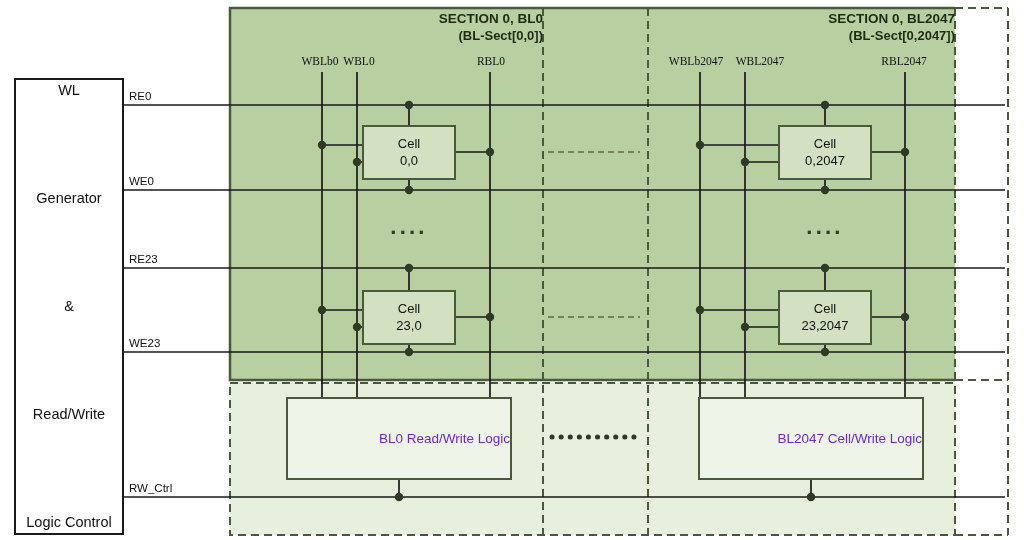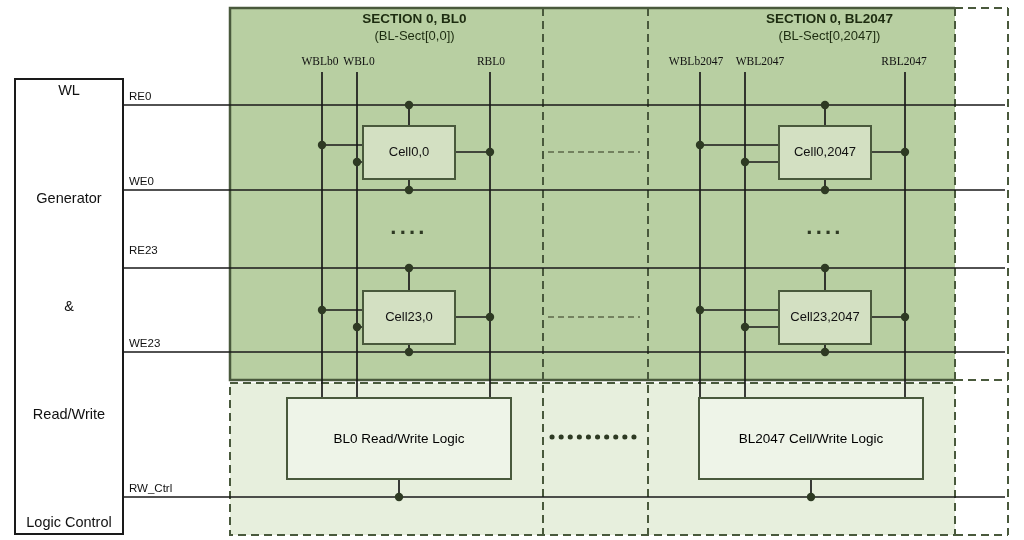--- a/index.html
+++ b/index.html
@@ -26,42 +26,42 @@
 
   .wl-block{
     left:14px;top:78px;width:106px;height:453px;
     border:2px solid #1a1a1a;background:#ffffff;
     display:flex;flex-direction:column;align-items:center;justify-content:space-between;
     font-size:14.5px;line-height:1.45;color:#111;text-align:center;
   }
 
   .wire-label{font-size:11.5px;color:#111;}
 
-  .section-header{text-align:center;color:var(--header_text,#1d2c10);margin-left:28px;}
+  .section-header{text-align:right;color:var(--header_text,#1d2c10);}
   .section-header .t{font-size:13.5px;font-weight:700;line-height:1.25;}
-  .section-header .s{font-size:13px;font-weight:400;line-height:1.25;}
+  .section-header .s{font-size:13px;font-weight:700;line-height:1.25;}
 
   .bl-label{font-size:11.5px;color:#111;transform:translateX(-50%);white-space:nowrap;font-family:Liberation Serif, serif;}
 
   .cell-box{
     width:94px;height:55px;
     background:var(--cell_fill,#d3e0c2);
     border:2px solid var(--outline,#49593c);
     box-sizing:border-box;
-    display:flex;flex-direction:row;align-items:center;justify-content:center;
+    display:flex;flex-direction:column;align-items:center;justify-content:center;
     font-size:13px;color:#111;line-height:1.3;
   }
 
   .logic-box{
     width:226px;height:83px;
     background:var(--logic_box_fill,#eef4e8);
     border:2px solid var(--outline,#49593c);
     box-sizing:border-box;
-    display:flex;align-items:center;justify-content:center;
-    font-size:13.5px;color:#000000;
+    display:flex;align-items:center;justify-content:flex-end;
+    font-size:13.5px;color:#6d28d9;
   }
 
   .v-ellipsis{
     transform:translateX(-50%);
     font-size:22px;font-weight:700;letter-spacing:2px;
     color:var(--dot,#2e3a23);line-height:1;
   }
 </style>
 </head>
 <body>
@@ -120,21 +120,21 @@
   <div class="abs wl-block">
     <div>WL</div>
     <div>Generator</div>
     <div>&amp;</div>
     <div>Read/Write</div>
     <div>Logic Control</div>
   </div>
 
   <div class="abs wire-label" style="left:129px;top:90px;">RE0</div>
   <div class="abs wire-label" style="left:129px;top:175px;">WE0</div>
-  <div class="abs wire-label" style="left:129px;top:244px;">RE23</div>
+  <div class="abs wire-label" style="left:129px;top:253px;">RE23</div>
   <div class="abs wire-label" style="left:129px;top:337px;">WE23</div>
   <div class="abs wire-label" style="left:129px;top:482px;">RW_Ctrl</div>
 
   <div class="abs section-header" style="left:230px;top:11px;width:313px;">
     <div class="t">SECTION 0, BL0</div>
     <div class="s">(BL-Sect[0,0])</div>
   </div>
   <div class="abs bl-label" style="left:320px;top:55px;">WBLb0</div>
   <div class="abs bl-label" style="left:359px;top:55px;">WBL0</div>
   <div class="abs bl-label" style="left:491px;top:55px;">RBL0</div>

